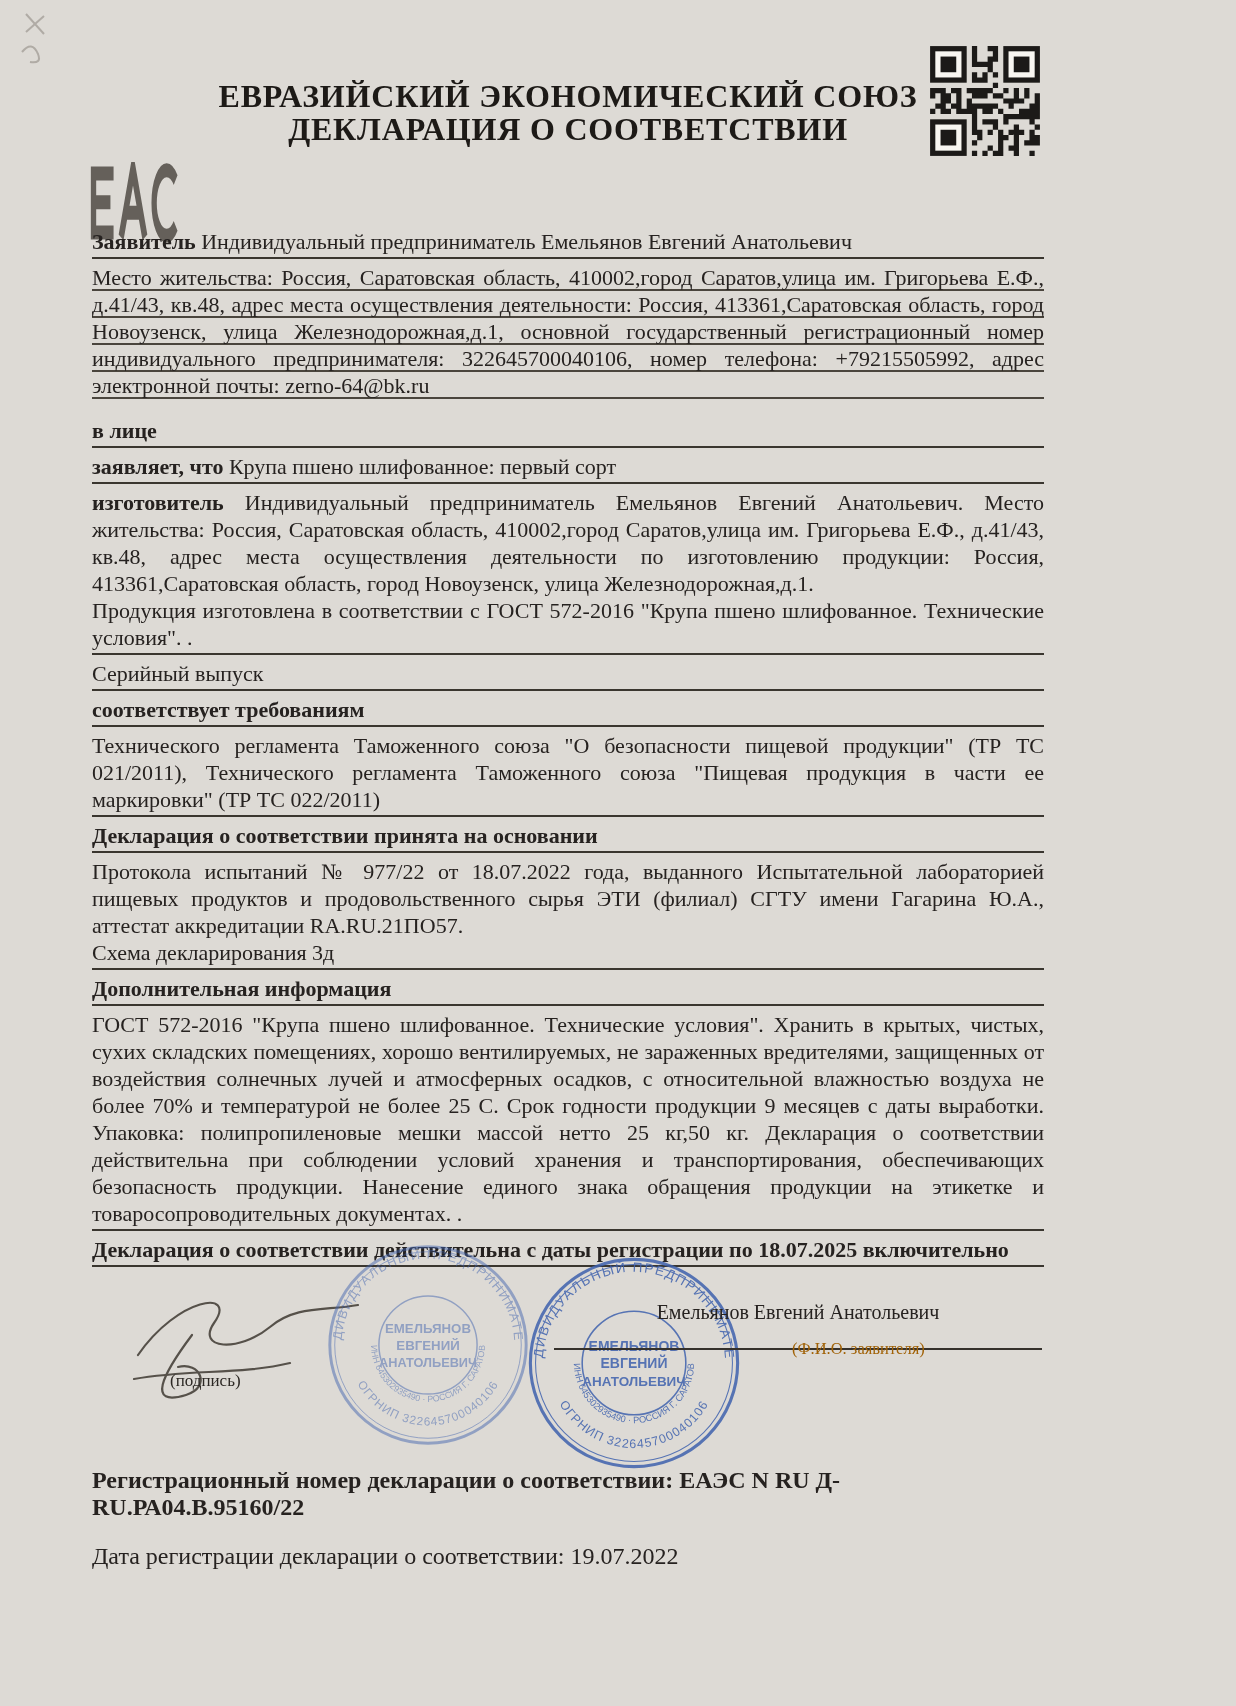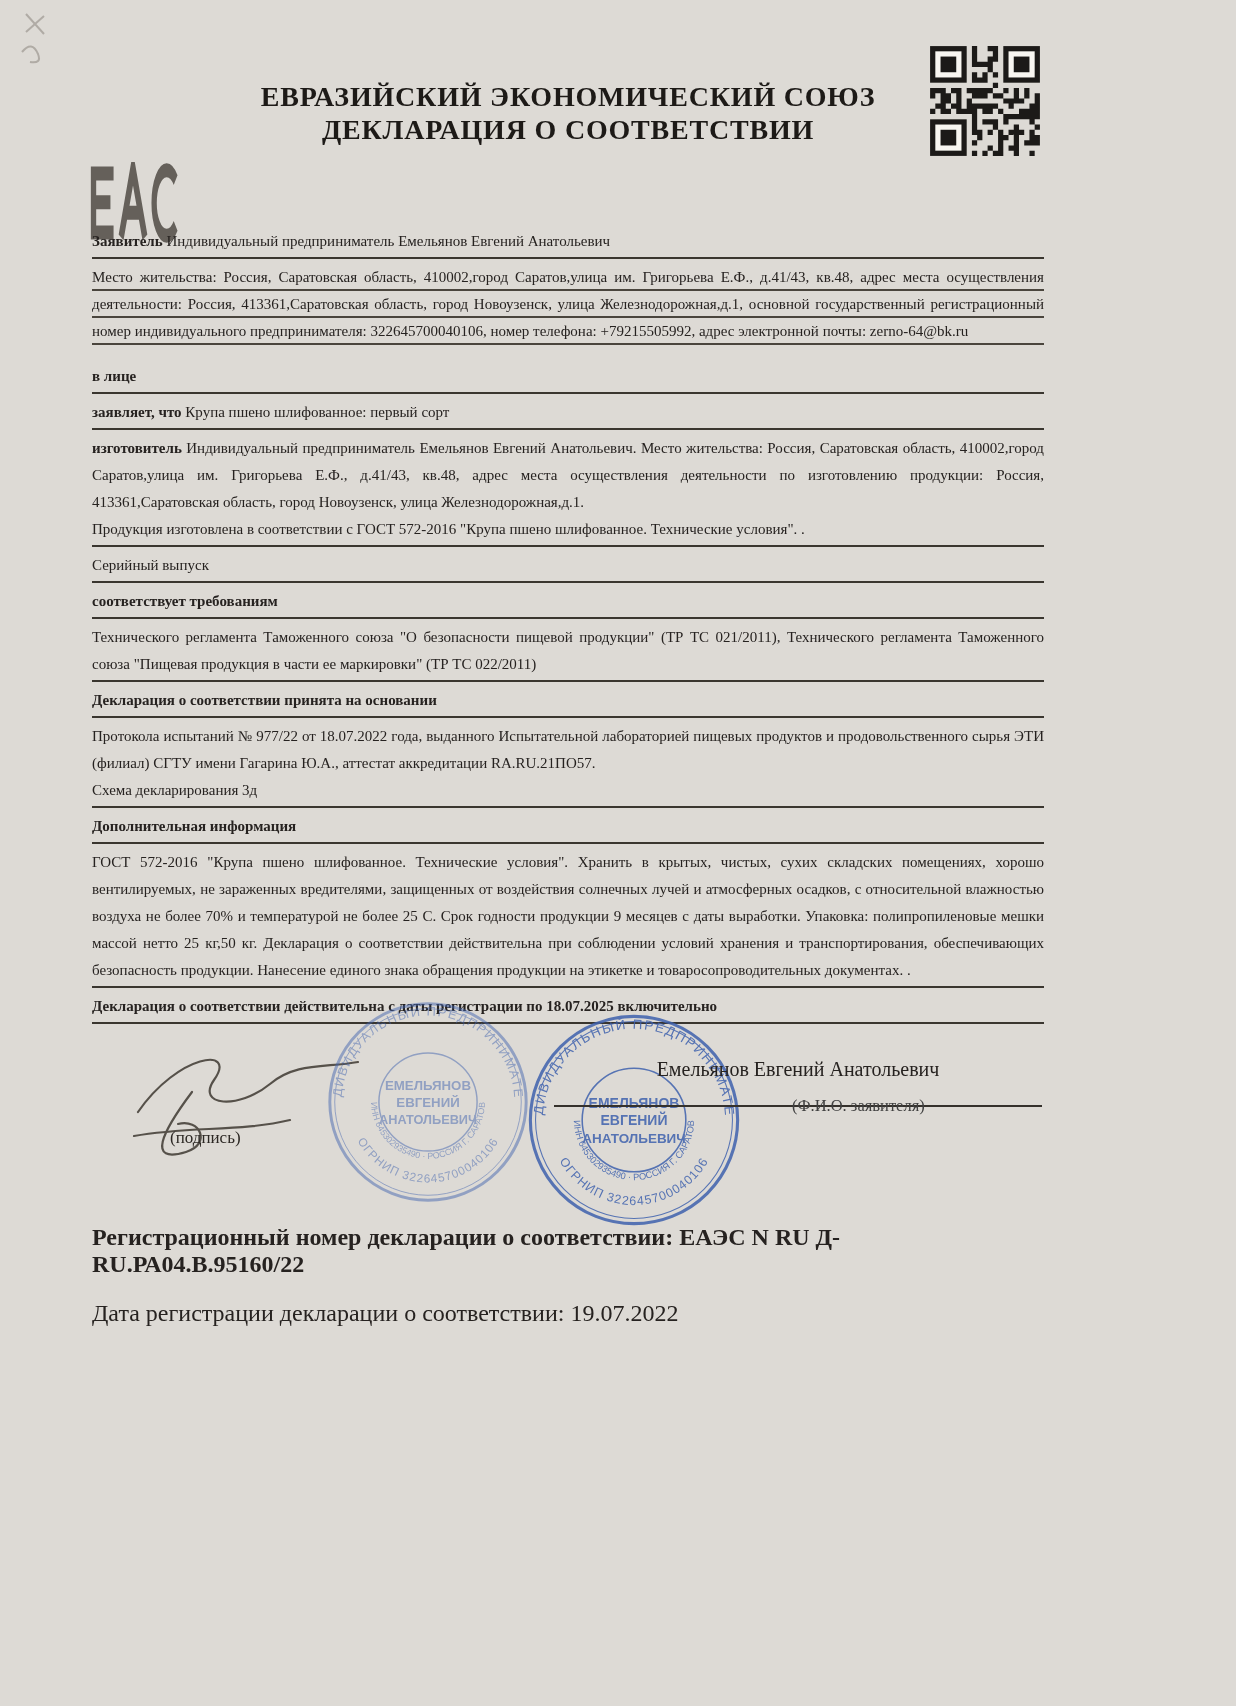--- a/index.html
+++ b/index.html
@@ -5,44 +5,44 @@
   * { margin:0; padding:0; box-sizing:border-box; }
   html,body { background:#dddad5; }
   body { width:1236px; height:1706px; font-family:"Liberation Serif","DejaVu Serif",serif; }
   .page {
     position:relative; width:1236px; height:1706px; overflow:hidden;
     background:linear-gradient(105deg,#ecs 0,#ece9e3 0%,#f6f4ef 16%,#faf8f3 50%,#f3f0ea 88%,#edeae3 100%);
     color:#262220;
   }
   .scan-mark { position:absolute; left:12px; top:6px; }
   .title { position:absolute; top:80px; left:92px; width:952px; text-align:center;
-           font-weight:bold; font-size:28px; line-height:33px; letter-spacing:0.8px; color:#1d1a17; }
+           font-weight:bold; font-size:32px; line-height:33px; letter-spacing:0.8px; color:#1d1a17; }
   .qr { position:absolute; top:44px; left:928px; width:114px; height:114px; }
   .eac { position:absolute; top:162px; left:86px; width:94px; height:82px; opacity:0.88; }
 
   .content { position:absolute; top:228px; left:92px; width:952px; }
-  p { font-size:15px; line-height:27px; color:#262220; }
+  p { font-size:22px; line-height:27px; color:#262220; }
   .b { font-weight:bold; }
   .justify { text-align:justify; }
   .rule { border-bottom:2px solid #3a362f; padding-bottom:2px; margin-bottom:5px; }
   .gap { margin-top:4px; }
   .lined {
     background-image:repeating-linear-gradient(to bottom, transparent 0, transparent 25px, #4a453d 25px, #4a453d 27px);
     margin-bottom:18px;
   }
 
   .sigblock { position:relative; height:178px; margin-top:8px; }
   .signature-svg { position:absolute; left:28px; top:8px; width:260px; height:130px; }
   .sig-caption { position:absolute; left:78px; top:96px; font-size:17px; color:#2c2824; }
   .stamp { position:absolute; pointer-events:none; }
   .stamp1 { left:228px; top:-38px; width:216px; height:216px; opacity:0.48; }
   .stamp2 { left:428px; top:-26px; width:228px; height:228px; opacity:0.85; }
   .fio-line { position:absolute; left:462px; top:26px; width:488px; text-align:center;
               font-size:20px; border-bottom:2px solid #35312c; padding-bottom:24px; }
-  .fio-caption { position:absolute; left:700px; top:64px; font-size:16.5px; color:#404040; }
+  .fio-caption { position:absolute; left:700px; top:64px; font-size:16.5px; color:#a16207; }
 
   .regline { font-weight:bold; font-size:24px; margin-top:14px; }
   .dateline { font-weight:normal; font-size:24px; margin-top:22px; }
 
   .stamp text { font-family:"Liberation Sans","DejaVu Sans",sans-serif; }
 </style>
 </head>
 <body>
 
 <div class="page">

